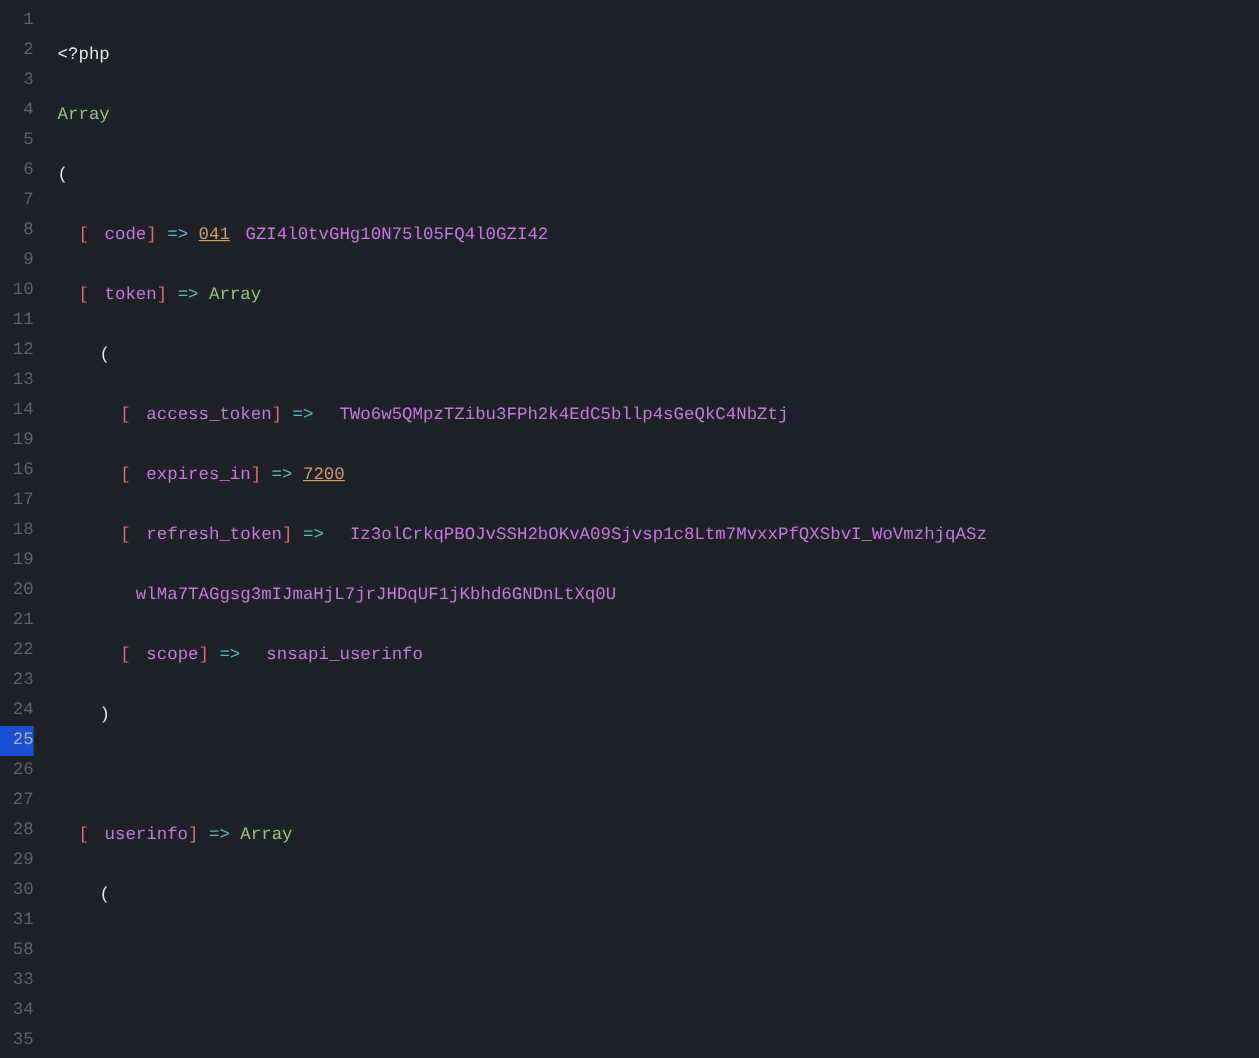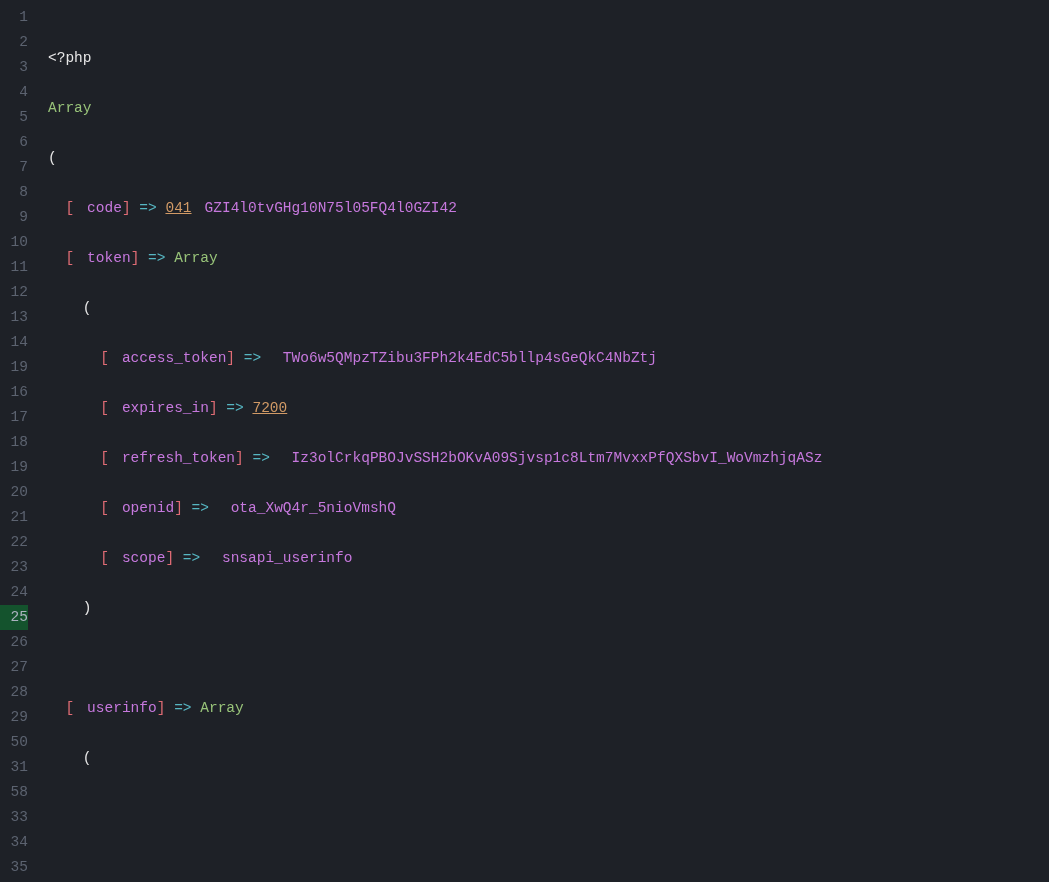--- a/index.html
+++ b/index.html
@@ -22,25 +22,25 @@
     color: #5c6370;
     text-align: right;
     padding: 5px 12px 0 0;
     user-select: none;
     min-width: 40px;
   }
   .gutter .ln {
     height: 25px;
   }
   .gutter .ln.active {
-    background: #14532d;
+    background: #1d4ed8;
     color: #abb2bf;
   }
   .code {
-    padding: 21px 0 0 8px;
+    padding: 9px 0 0 8px;
     white-space: pre;
     flex: 1;
   }
   .code .line {
     height: 25px;
   }
   .c-white   { color: #e6e6e6; }  
   .c-red     { color: #e06c75; }  
   .c-green   { color: #98c379; }  
   .c-orange  { color: #d19a66; text-decoration: underline; }  
@@ -75,38 +75,38 @@
       <div class="ln">20</div>
       <div class="ln">21</div>
       <div class="ln">22</div>
       <div class="ln">23</div>
       <div class="ln">24</div>
       <div class="ln active">25</div>
       <div class="ln">26</div>
       <div class="ln">27</div>
       <div class="ln">28</div>
       <div class="ln">29</div>
-      <div class="ln">50</div>
+      <div class="ln">30</div>
       <div class="ln">31</div>
       <div class="ln">58</div>
       <div class="ln">33</div>
       <div class="ln">34</div>
       <div class="ln">35</div>
     </div>
   <div class="code">
 <div class="line"><span class="c-white">&lt;?php</span></div>
 <div class="line"><span class="c-green italic">Array</span></div>
 <div class="line"><span class="c-white">(</span></div>
 <div class="line">  <span class="c-red">[</span><span class="c-purple">code</span><span class="c-red">]</span><span class="c-cyan"> =&gt; </span><span class="c-orange">041</span><span class="c-purple">GZI4l0tvGHg10N75l05FQ4l0GZI42</span></div>
 <div class="line">  <span class="c-red">[</span><span class="c-purple">token</span><span class="c-red">]</span><span class="c-cyan"> =&gt; </span><span class="c-green italic">Array</span></div>
 <div class="line">    <span class="c-white">(</span></div>
 <div class="line">      <span class="c-red">[</span><span class="c-purple">access_token</span><span class="c-red">]</span><span class="c-cyan"> =&gt; </span><span class="c-purple">TWo6w5QMpzTZibu3FPh2k4EdC5bllp4sGeQkC4NbZtj</span></div>
 <div class="line">      <span class="c-red">[</span><span class="c-purple">expires_in</span><span class="c-red">]</span><span class="c-cyan"> =&gt; </span><span class="c-orange">7200</span></div>
 <div class="line">      <span class="c-red">[</span><span class="c-purple">refresh_token</span><span class="c-red">]</span><span class="c-cyan"> =&gt; </span><span class="c-purple">Iz3olCrkqPBOJvSSH2bOKvA09Sjvsp1c8Ltm7MvxxPfQXSbvI_WoVmzhjqASz</span></div>
-<div class="line">      <span class="c-red">[</span><span class="c-purple">openid</span><span class="c-red">]</span><span class="c-cyan"> =&gt; </span><span class="c-purple">ota_XwQ4r_5nioVmshQ</span></div>
+<div class="line">      <span class="c-purple">wlMa7TAGgsg3mIJmaHjL7jrJHDqUF1jKbhd6GNDnLtXq0U</span></div>
 <div class="line">      <span class="c-red">[</span><span class="c-purple">scope</span><span class="c-red">]</span><span class="c-cyan"> =&gt; </span><span class="c-purple">snsapi_userinfo</span></div>
 <div class="line">    <span class="c-white">)</span></div>
 <div class="line"> </div>
 <div class="line">  <span class="c-red">[</span><span class="c-purple">userinfo</span><span class="c-red">]</span><span class="c-cyan"> =&gt; </span><span class="c-green italic">Array</span></div>
 <div class="line">    <span class="c-white">(</span></div>
 <div class="line">      </div>
 
 
 
 

